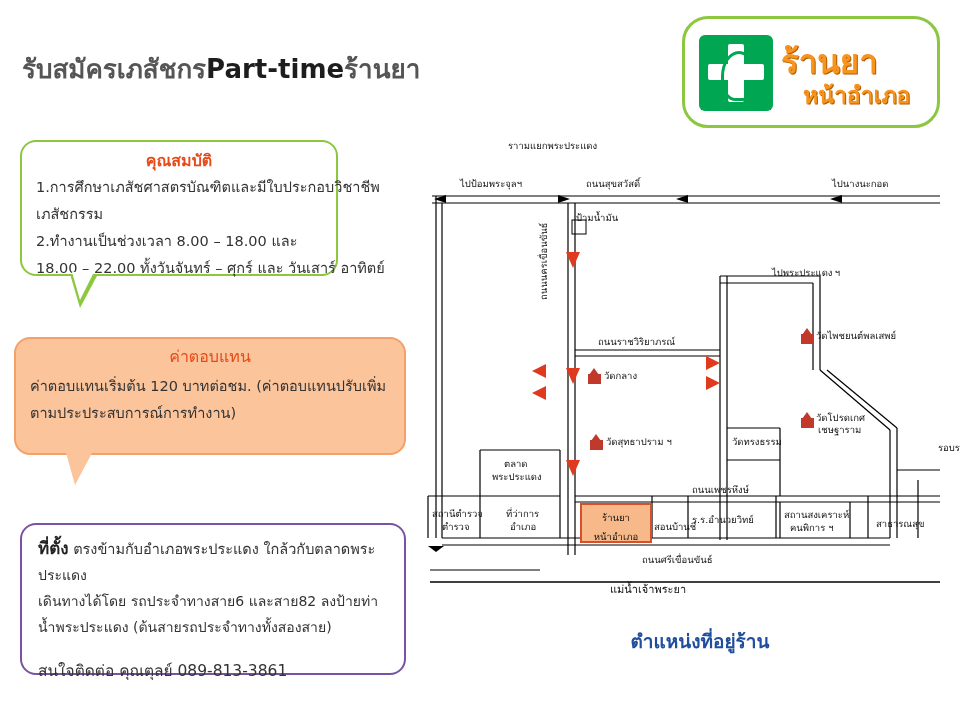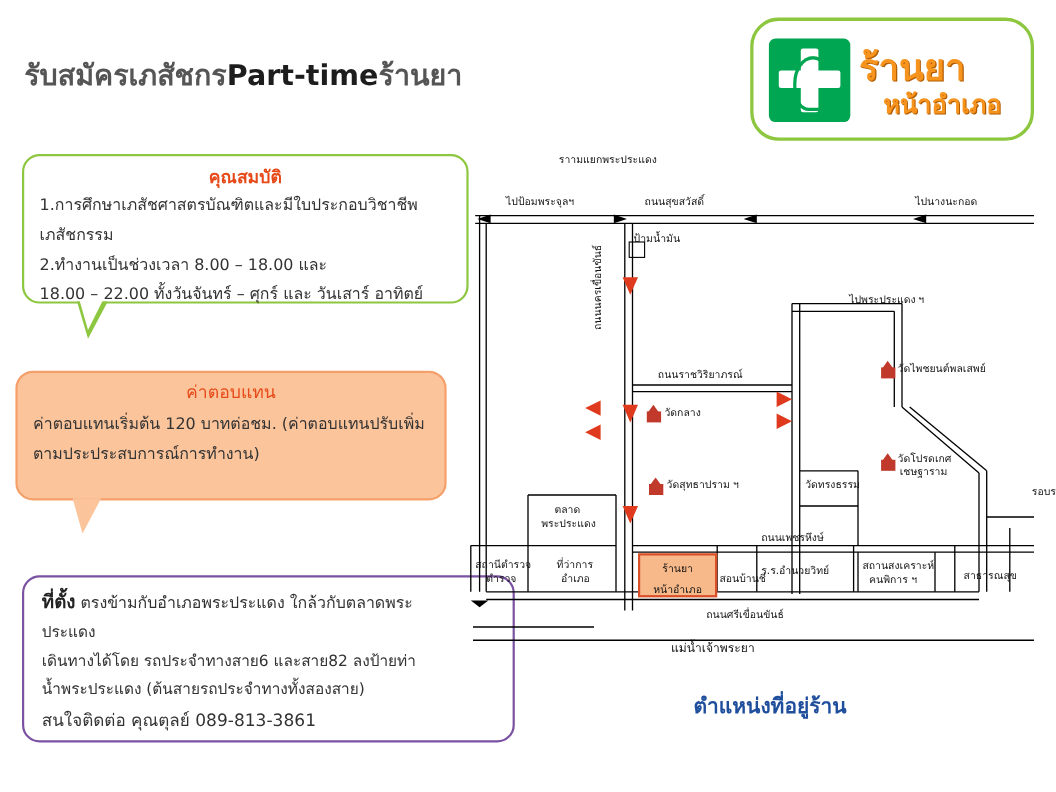--- a/index.html
+++ b/index.html
@@ -49,21 +49,21 @@
     text-shadow:1px 1px 0 #b05a00;
     white-space:nowrap;
   }
 
   
   .callout{
     position:absolute;box-sizing:border-box;border-radius:16px;
     font-size:14.5px;line-height:27px;color:#333;
   }
   .box-qual{
-    left:20px;top:140px;width:406px;height:136px;
+    left:20px;top:140px;width:318px;height:136px;
     border:2px solid #8dc63f;background:#ffffff;padding:8px 14px;
   }
   .box-qual .hd{
     text-align:center;color:#e64a19;font-weight:bold;font-size:16px;
     margin:0 0 2px 0;line-height:22px;
   }
   .box-qual .ln{white-space:nowrap;}
   .tail-green{
     position:absolute;left:70px;top:274px;width:0;height:0;
     border-left:10px solid transparent;border-right:18px solid transparent;
@@ -83,27 +83,27 @@
     text-align:center;color:#e64a19;font-weight:normal;font-size:16px;
     margin:0 0 4px 0;line-height:24px;
   }
   .tail-orange{
     position:absolute;left:66px;top:453px;width:0;height:0;
     border-left:9px solid transparent;border-right:17px solid transparent;
     border-top:32px solid #fbc49b;
   }
 
   .box-loc{
-    left:20px;top:523px;width:448px;height:152px;
+    left:20px;top:523px;width:386px;height:152px;
     border:2px solid #7a52a1;background:#ffffff;padding:10px 16px;
   }
   .box-loc .l1{font-size:14.5px;line-height:26px;}
   .box-loc .l1 b{font-size:17px;color:#222;}
   .box-loc .ln{font-size:14px;line-height:26px;white-space:nowrap;}
-  .box-loc .contact{font-size:15.5px;line-height:30px;margin-top:0;}
+  .box-loc .contact{font-size:15.5px;line-height:30px;margin-top:16px;}
 
   
   .map-wrap{position:absolute;left:420px;top:140px;width:532px;height:530px;}
   .map-cap{
     position:absolute;left:560px;top:626px;width:280px;
     text-align:center;color:#1f4e9c;font-size:19px;font-weight:bold;
   }
   .mlbl{position:absolute;font-size:9.5px;color:#111;white-space:nowrap;line-height:11px;}
   .mlbl.blue{color:#1f4e9c;font-weight:bold;font-size:11px;}
   .shop-box{

